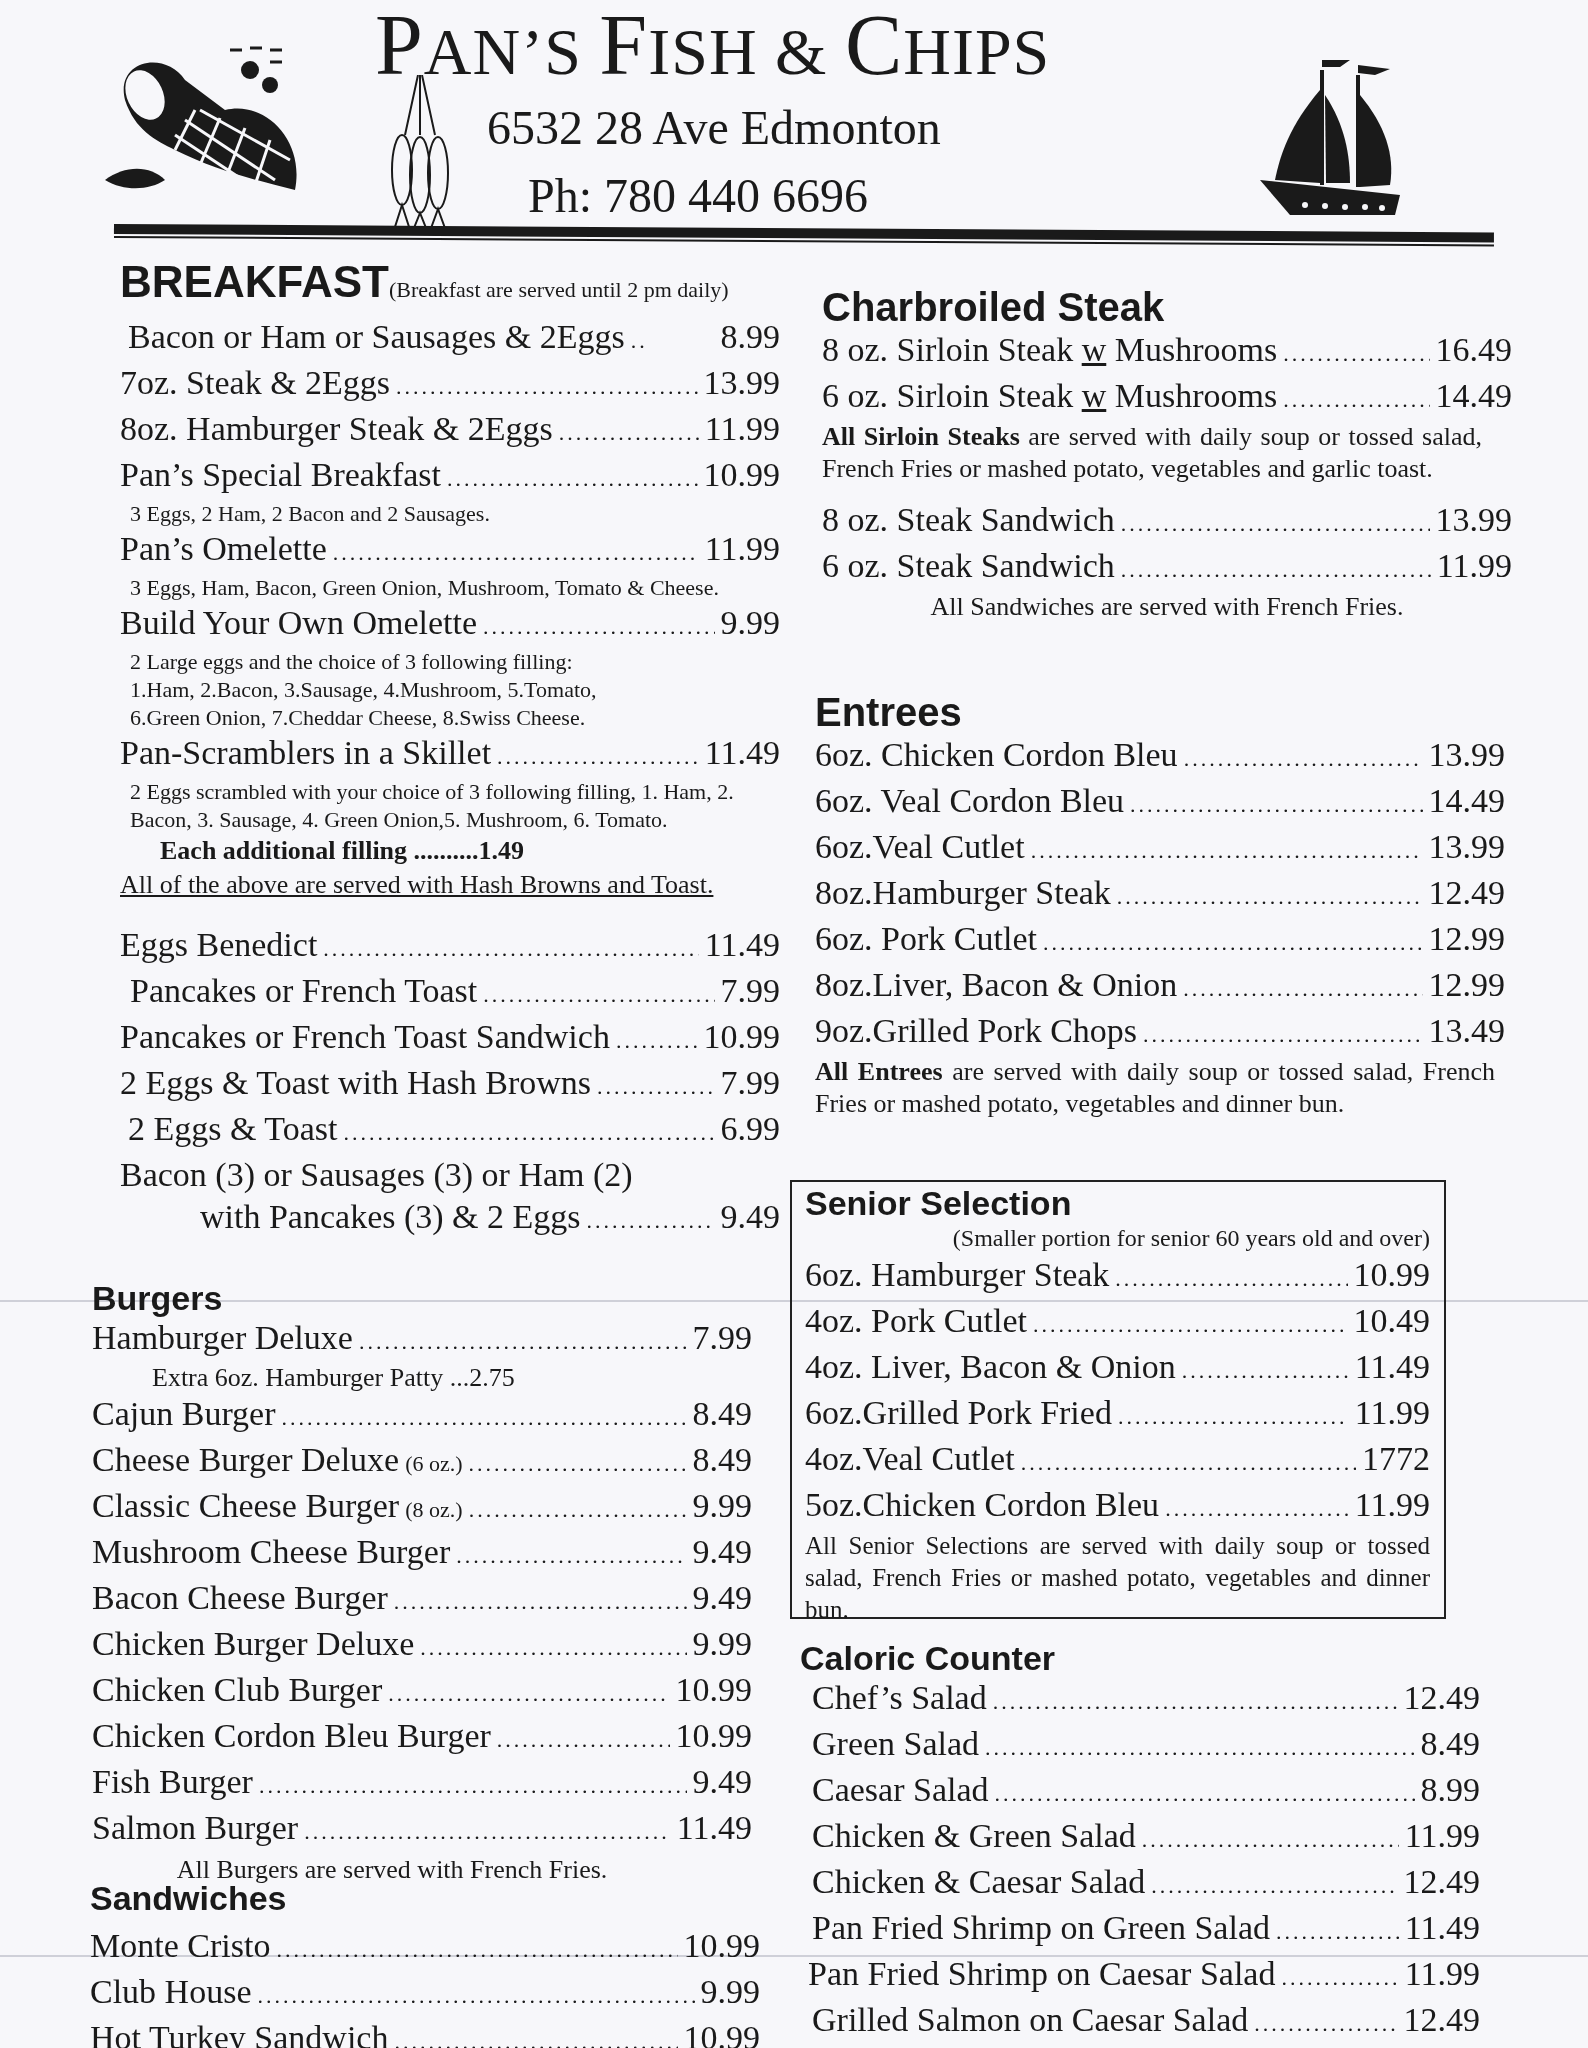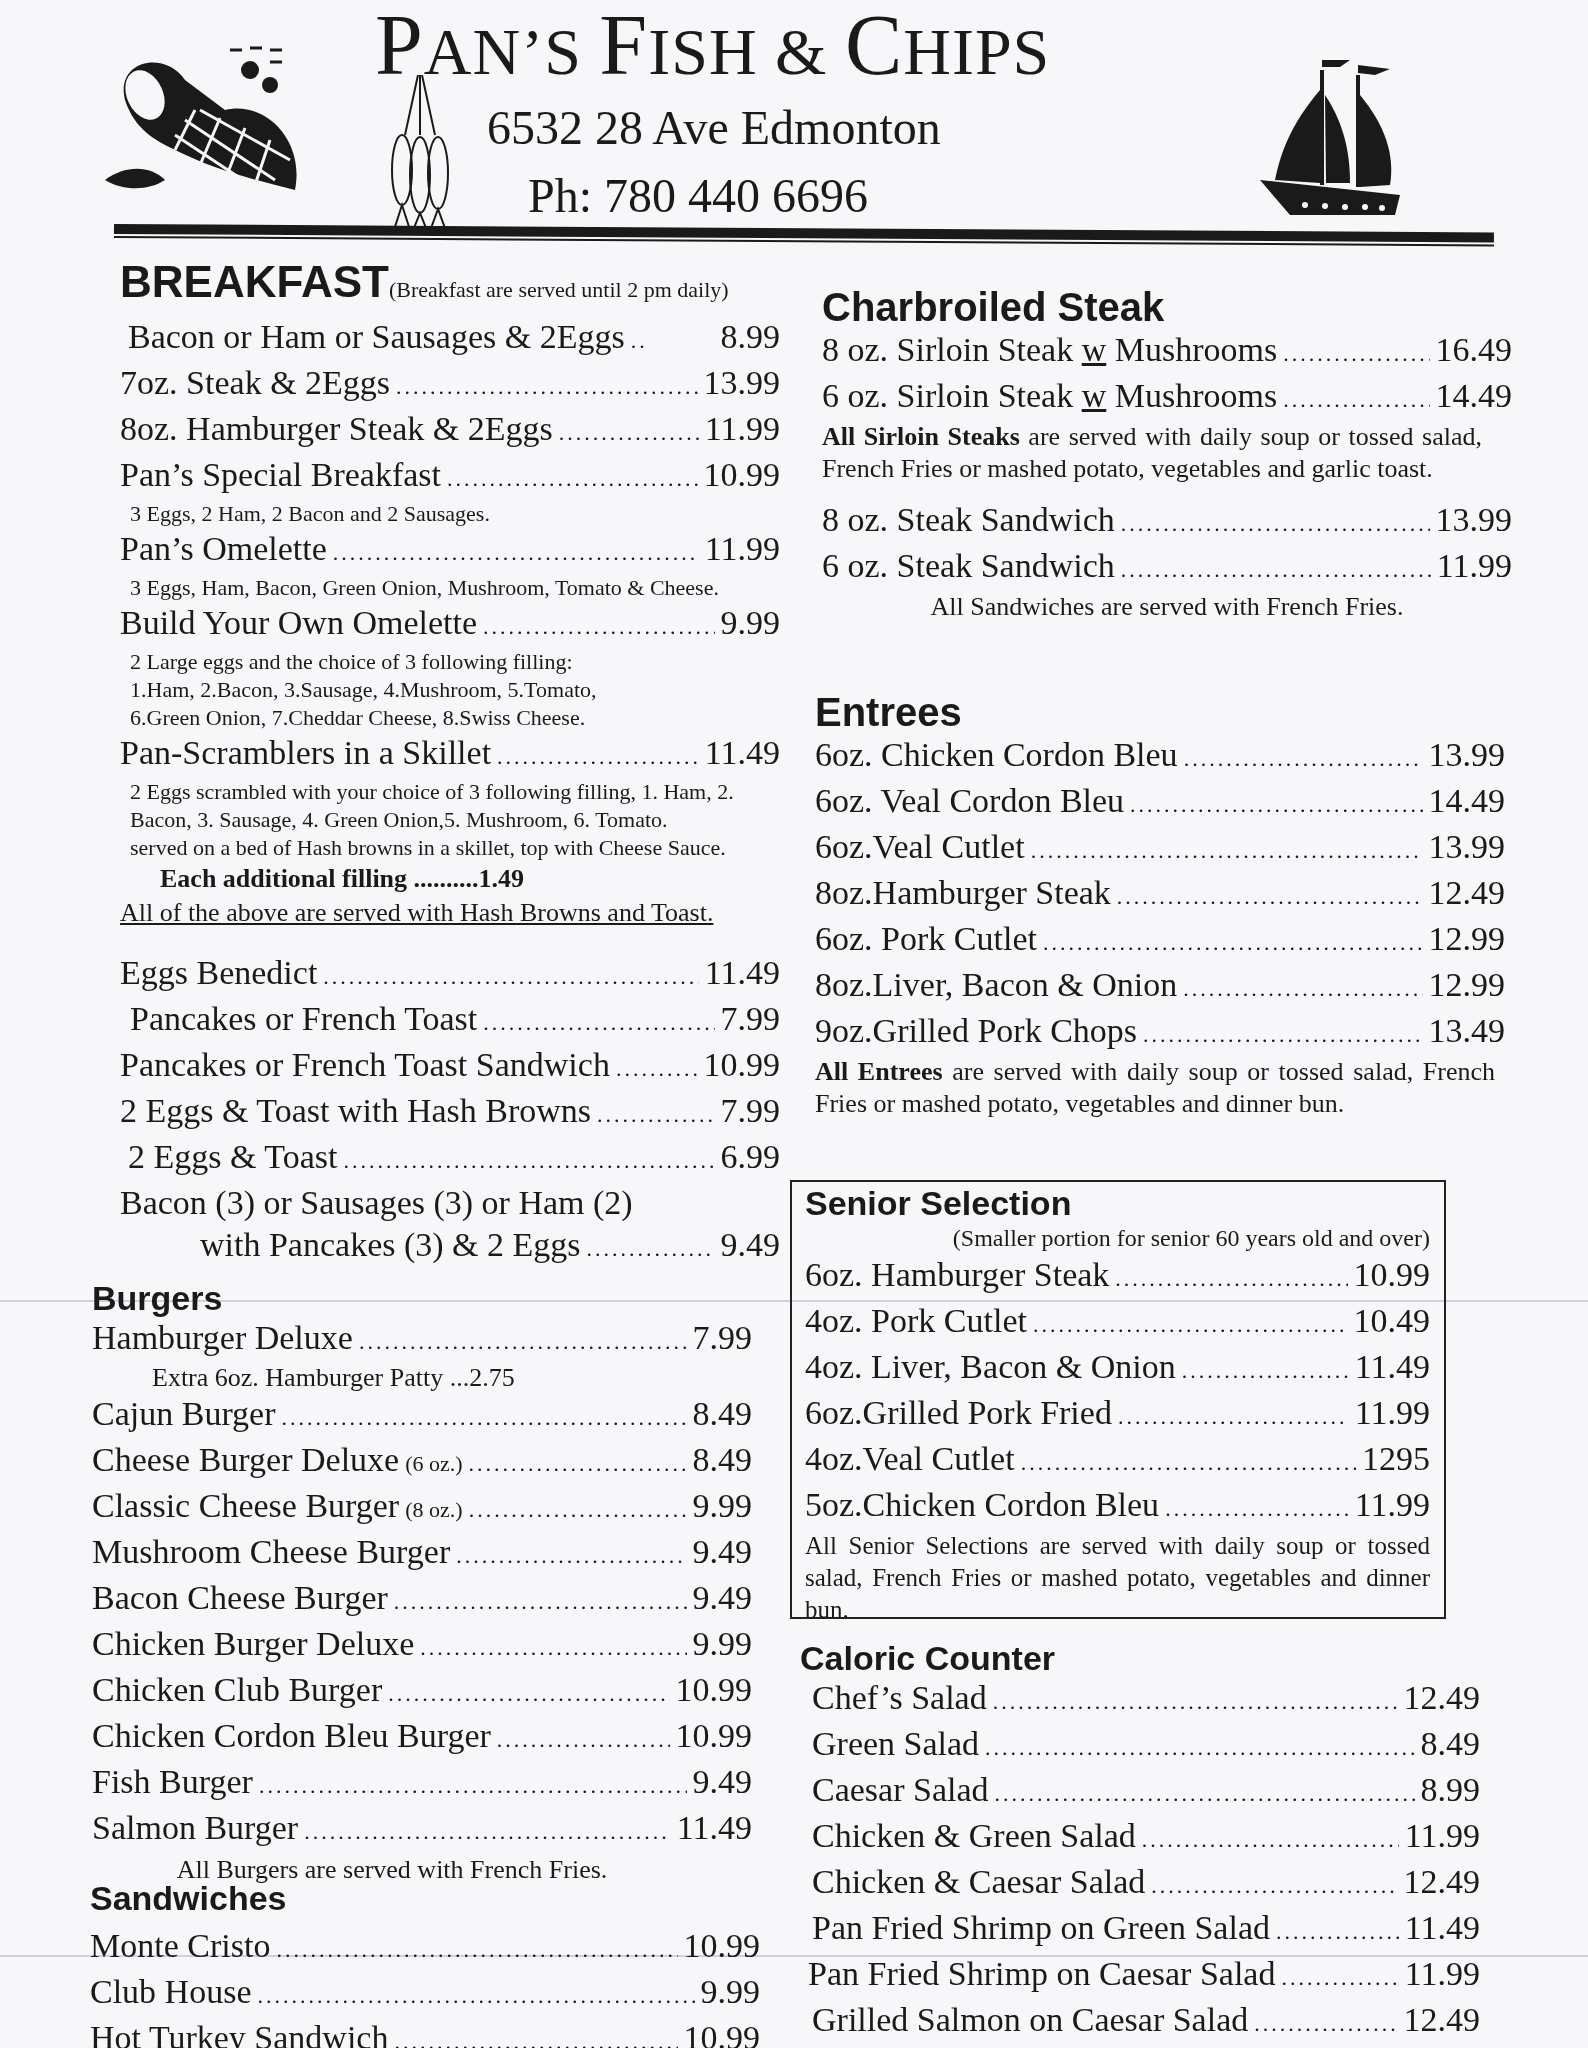--- a/index.html
+++ b/index.html
@@ -127,21 +127,20 @@
     </div>
   <div class="note" style="padding-left:10px">2 Large eggs and the choice of  3 following filling:</div>
   <div class="note" style="padding-left:10px">1.Ham,  2.Bacon,  3.Sausage,  4.Mushroom,  5.Tomato,</div>
   <div class="note" style="padding-left:10px">6.Green Onion,   7.Cheddar Cheese,    8.Swiss Cheese.</div>
   <div class="item">
       <span class="name">Pan-Scramblers in a Skillet</span>
       <span class="dots"></span>
       <span class="price">11.49</span>
     </div>
   <div class="note" style="padding-left:10px;width:650px">2 Eggs scrambled with your choice of 3 following filling, 1. Ham, 2. Bacon, 3. Sausage, 4. Green Onion,5. Mushroom,  6. Tomato.</div>
-  <div class="note" style="padding-left:10px">served on a bed of Hash browns in a skillet, top with Cheese Sauce.</div>
   <div style="font-size:26px;font-weight:bold;padding-left:40px;line-height:34px;white-space:nowrap"><span>Each additional filling</span> ..........<span>1.49</span></div>
   <div style="font-size:26px;text-decoration:underline;line-height:34px">All of the above are served with Hash Browns and Toast.</div>
   <div style="height:22px"></div>
   <div class="item">
       <span class="name">Eggs Benedict</span>
       <span class="dots"></span>
       <span class="price">11.49</span>
     </div>
   <div class="item" style="padding-left:10px">
       <span class="name">Pancakes or French Toast</span>
@@ -343,21 +342,21 @@
       <span class="price">11.49</span>
     </div>
   <div class="item">
       <span class="name">6oz.Grilled Pork Fried</span>
       <span class="dots"></span>
       <span class="price">11.99</span>
     </div>
   <div class="item">
       <span class="name">4oz.Veal Cutlet</span>
       <span class="dots"></span>
-      <span class="price">1295</span>
+      <span class="price">1772</span>
     </div>
   <div class="item">
       <span class="name">5oz.Chicken Cordon Bleu</span>
       <span class="dots"></span>
       <span class="price">11.99</span>
     </div>
   <div class="justify" style="font-size:25px;line-height:32px">All Senior Selections are served with daily soup or tossed salad, French Fries or mashed potato, vegetables and dinner bun.</div>
 </div>
 
 <div class="col" style="left:800px;top:1640px;width:680px;">

